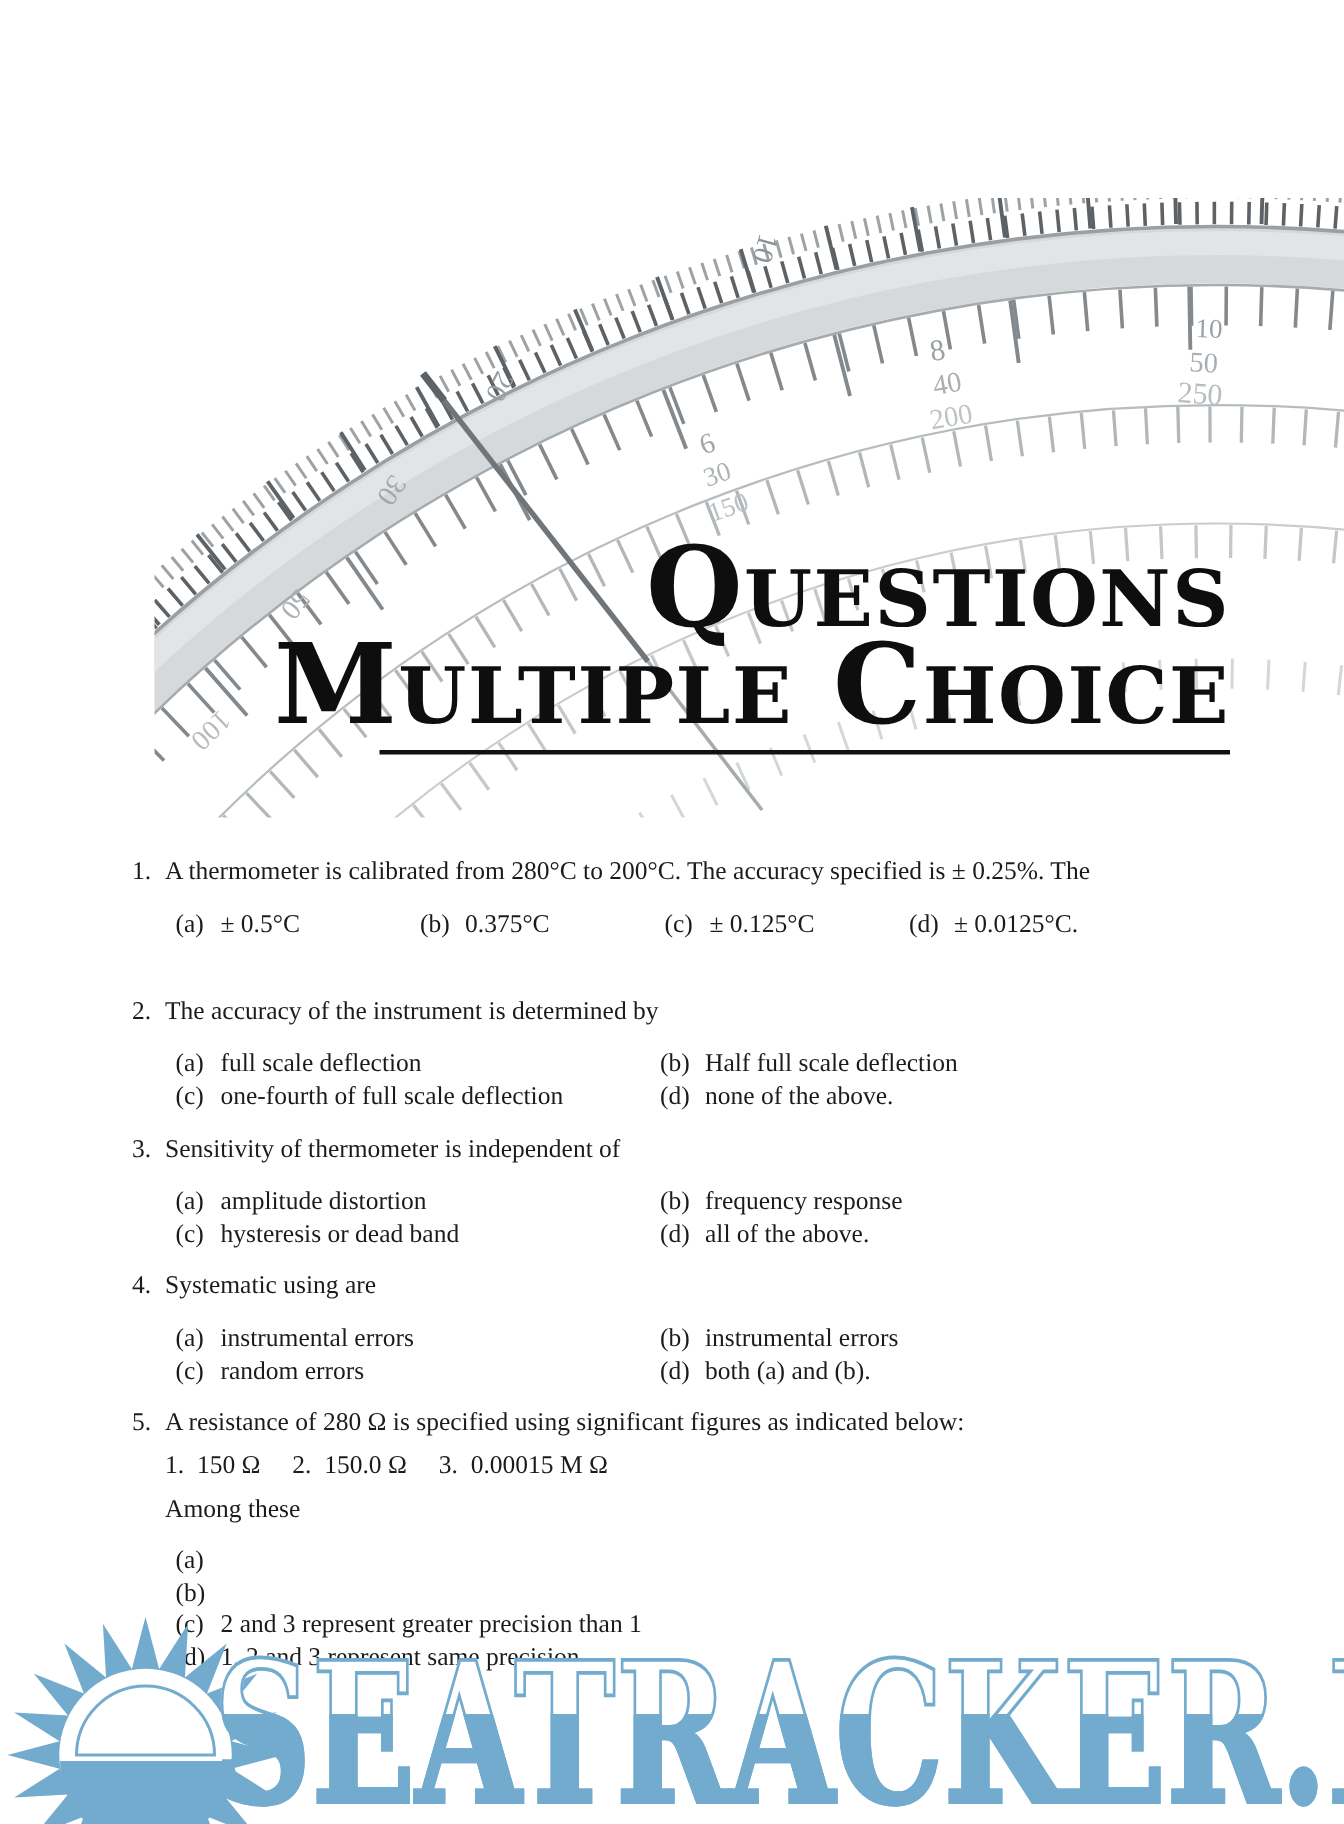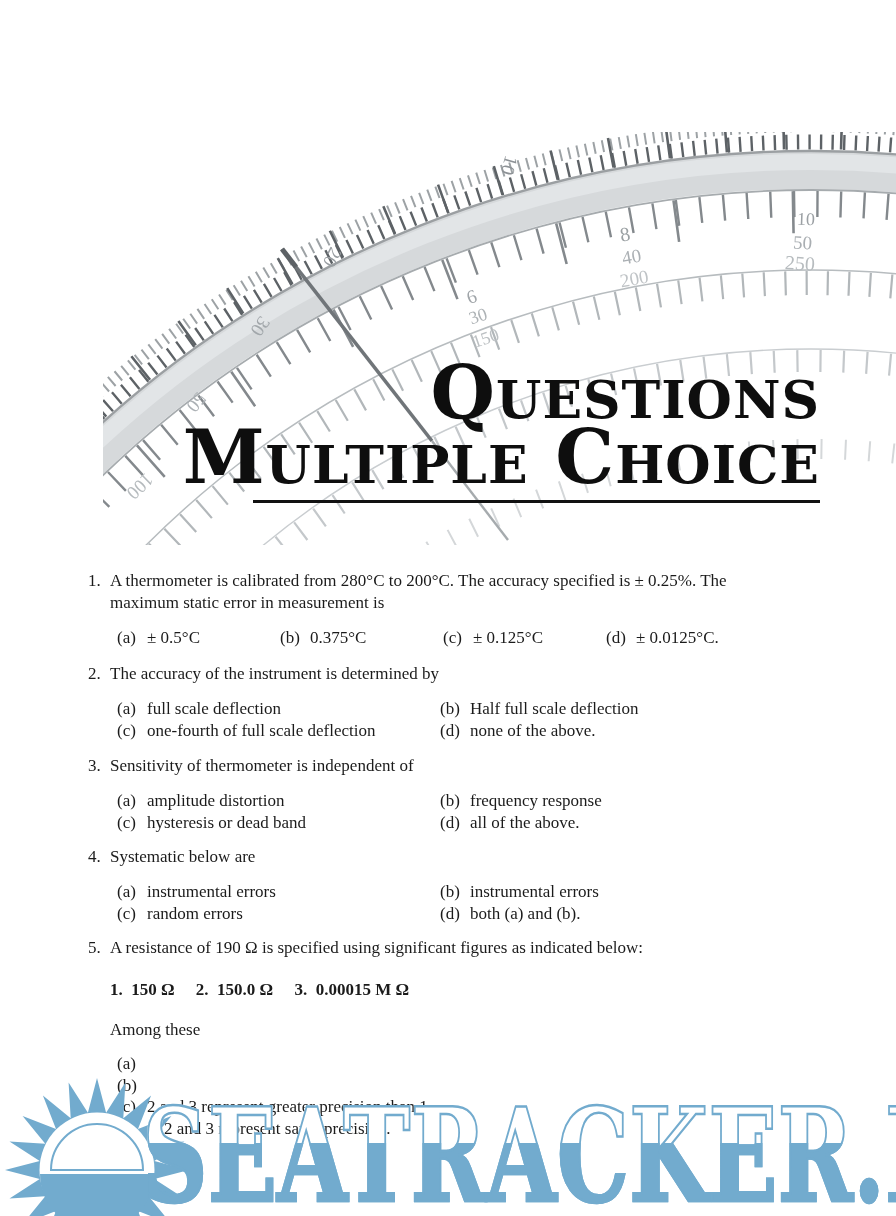--- a/index.html
+++ b/index.html
@@ -22,22 +22,22 @@
   .q{position:absolute;left:0;width:772px;}
   .qrow{display:flex;}
   .qnum{width:22px;flex:0 0 22px;}
   .qbody{flex:1;}
   .opts-row{display:flex;margin-left:7px;margin-top:13px;}
   .opt4{width:163px;display:flex;}
   .tworow{display:flex;margin-left:7px;}
   .tworow:first-of-type{margin-top:13px;}
   .cell{width:323px;display:flex;}
   .olabel{width:30px;flex:0 0 30px;}
-  .sub{margin-top:20px;white-space:pre;font-weight:bold;}
-  .note{margin-top:18px;}
+  .sub{margin-top:7px;white-space:pre;}
+  .note{margin-top:7px;}
   .optcol{margin-top:12px;}
   .optline{display:flex;margin-left:7px;line-height:21.5px;}
 
   
   #wm-text{position:absolute;left:142px;top:1091px;white-space:nowrap;
            font-family:"DejaVu Serif","Liberation Serif",serif;font-weight:bold;
            font-size:130px;line-height:130px;letter-spacing:0px;
            transform:scaleX(0.70);transform-origin:left top;
            background:linear-gradient(to bottom,#ffffff 0px,#ffffff 52px,#72abce 52px,#72abce 130px);
            -webkit-background-clip:text;background-clip:text;color:transparent;
@@ -111,21 +111,20 @@
   </div>
   <div id="title-rule"></div>
 
   <div id="content">
 
     <div class="q" style="top:570px;">
       <div class="qrow">
         <div class="qnum">1.</div>
         <div class="qbody">
           <div>A thermometer is calibrated from 280°C to 200°C. The accuracy specified is ± 0.25%.  The</div>
-          <div>maximum static error in measurement is</div>
           <div class="opts-row">
             <div class="opt4">
                 <span class="olabel">(a)</span>
                 <span>± 0.5°C</span>
               </div>
             <div class="opt4">
                 <span class="olabel">(b)</span>
                 <span>0.375°C</span>
               </div>
             <div class="opt4">
@@ -196,21 +195,21 @@
               </div>
           </div>
         </div>
       </div>
     </div>
 
     <div class="q" style="top:846px;">
       <div class="qrow">
         <div class="qnum">4.</div>
         <div class="qbody">
-          <div>Systematic below are</div>
+          <div>Systematic using are</div>
           <div class="tworow" style="margin-top:13px;">
             <div class="cell">
                 <span class="olabel">(a)</span>
                 <span>instrumental errors</span>
               </div>
             <div class="cell">
                 <span class="olabel">(b)</span>
                 <span>instrumental errors</span>
               </div>
           </div>
@@ -225,21 +224,21 @@
               </div>
           </div>
         </div>
       </div>
     </div>
 
     <div class="q" style="top:937px;">
       <div class="qrow">
         <div class="qnum">5.</div>
         <div class="qbody">
-          <div>A resistance of 190 Ω is specified using significant figures as indicated below:</div>
+          <div>A resistance of 280 Ω is specified using significant figures as indicated below:</div>
           <div class="sub">1.  150 Ω     2.  150.0 Ω     3.  0.00015 M Ω</div>
           <div class="note">Among these</div>
           <div class="optcol">
             <div class="optline">
                 <span class="olabel">(a)</span>
               </div>
             <div class="optline">
                 <span class="olabel">(b)</span>
               </div>
             <div class="optline">

